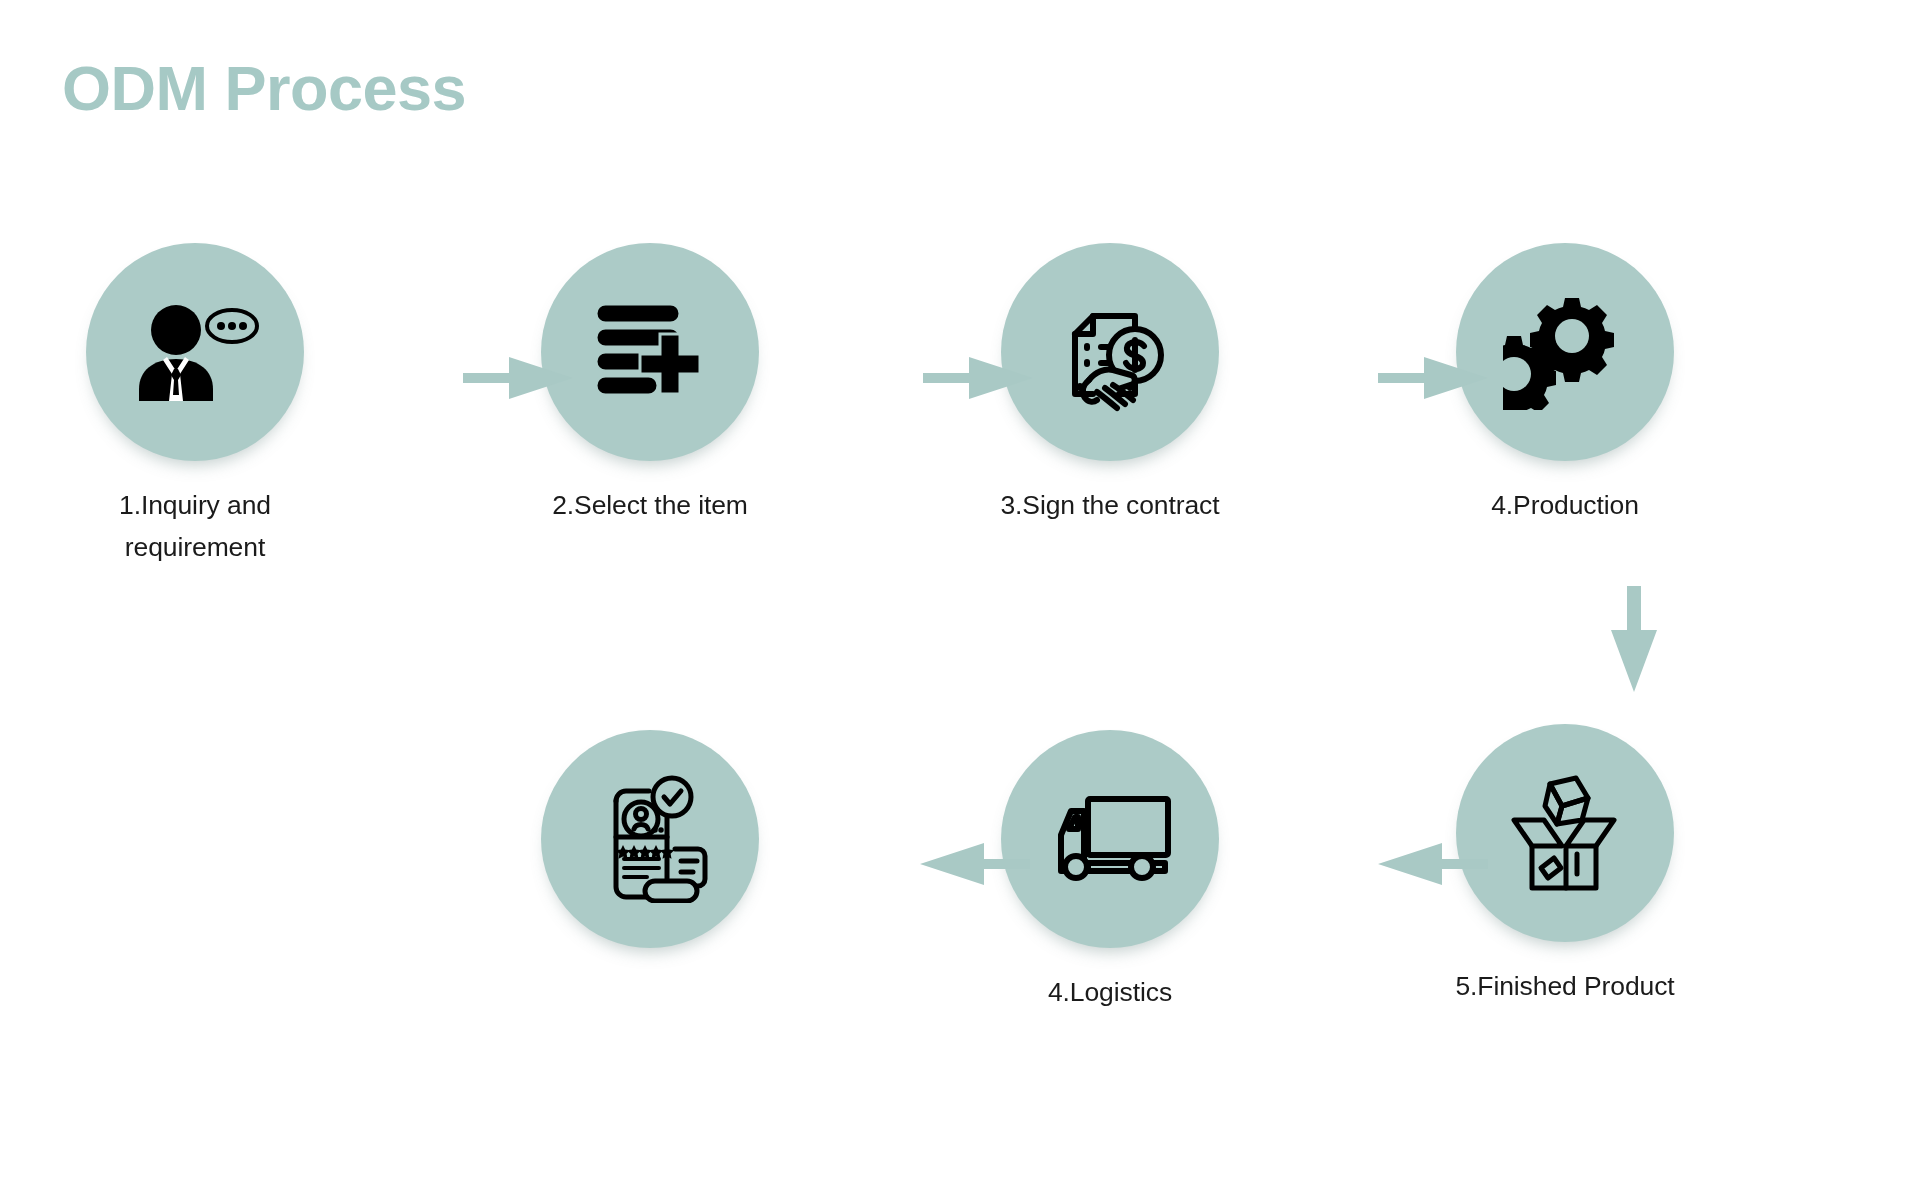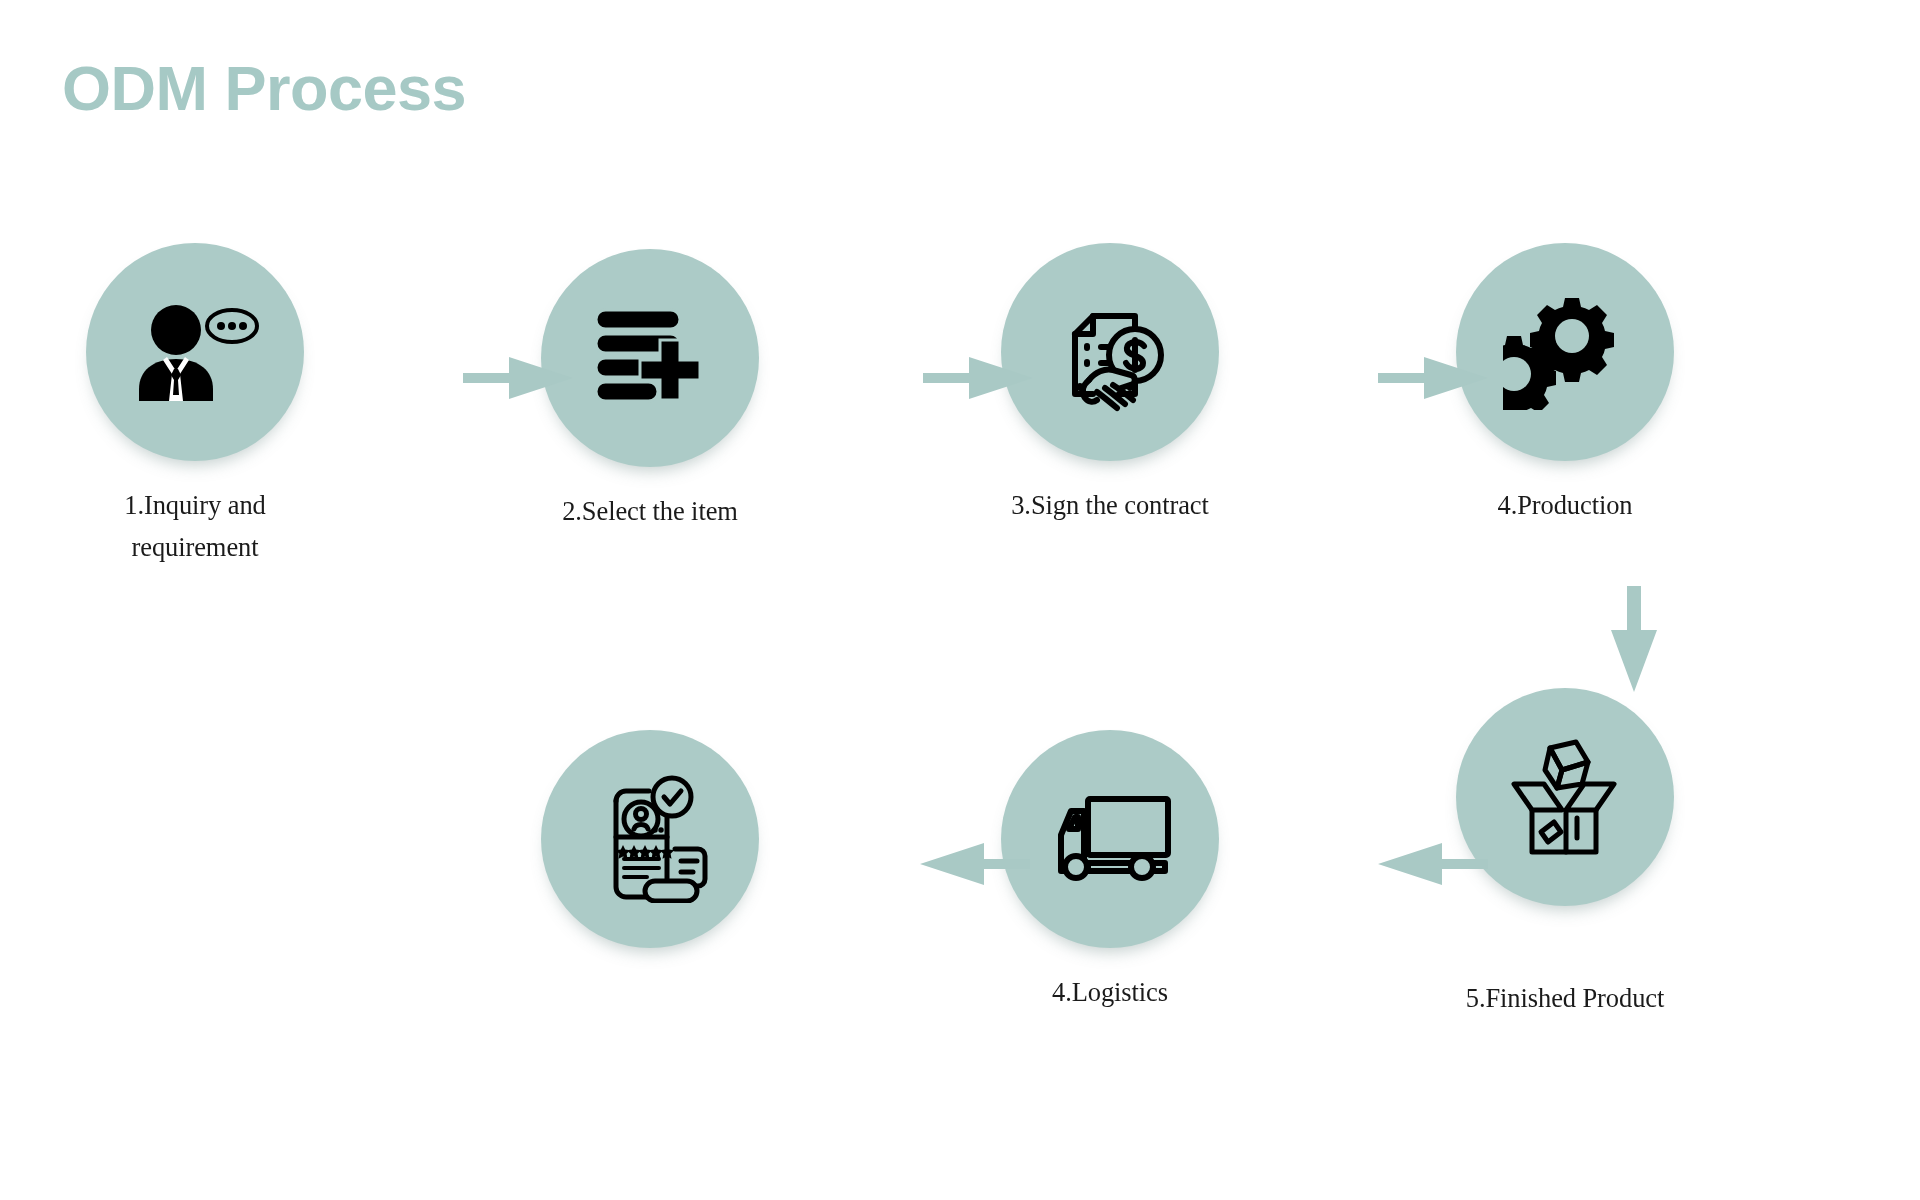--- a/index.html
+++ b/index.html
@@ -18,21 +18,20 @@
     letter-spacing:-0.5px;
     color:#a6c9c5;
     white-space:nowrap;
   }
   .node{
     position:absolute;
     width:220px;
     display:flex;
     flex-direction:column;
     align-items:center;
-    font-family:Liberation Serif, serif;
   }
   .circle{
     width:218px;height:218px;
     border-radius:50%;
     background:#accbc7;
     display:flex;align-items:center;justify-content:center;
     box-shadow:0 10px 16px -6px rgba(90,120,118,0.35);
     position:relative;
   }
   .circle svg{display:block;}
@@ -43,24 +42,24 @@
     text-align:center;
     line-height:1.58;
     white-space:pre-line;
     letter-spacing:-0.1px;
   }
   
   .arrow{position:absolute;}
   .arrow svg{display:block;}
   
   #node-1{left: 85px; top:243px;}
-  #node-2{left:540px; top:249px;}
+  #node-2{left:540px; top:243px;}
   #node-3{left:1000px;top:243px;}
   #node-4{left:1455px;top:243px;}
-  #node-5{left:1455px;top:688px;gap:48px;}
+  #node-5{left:1455px;top:724px;}
   #node-6{left:1000px;top:730px;}
   #node-7{left:540px; top:730px;}
 
   #arrow-1-2{left:463px; top:352px;}
   #arrow-2-3{left:923px; top:352px;}
   #arrow-3-4{left:1378px;top:352px;}
   #arrow-4-5{left:1608px;top:586px;}
   #arrow-5-6{left:1378px;top:838px;}
   #arrow-6-7{left:920px; top:838px;}
 </style>

